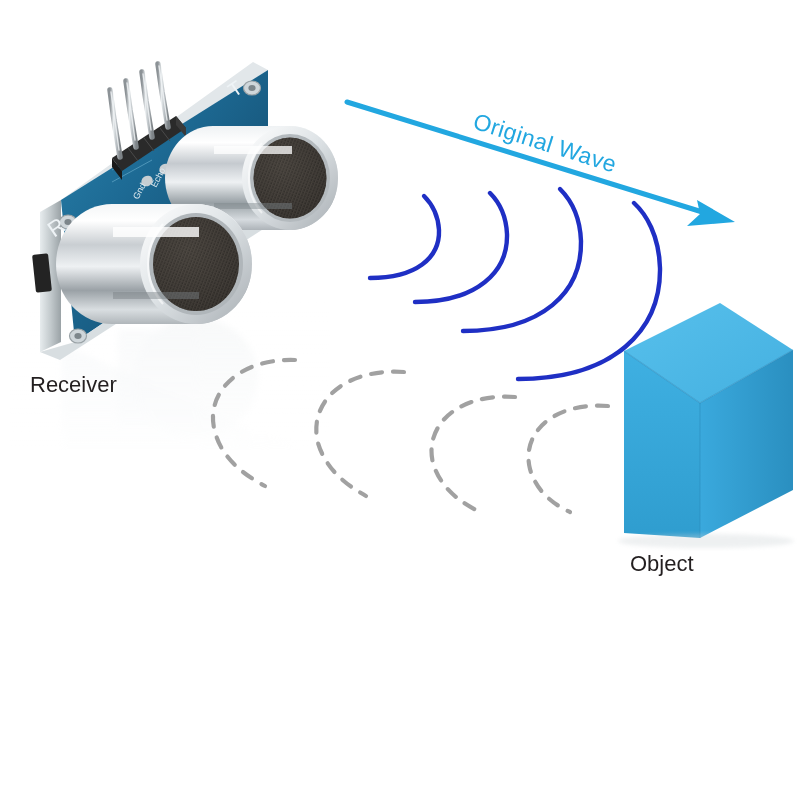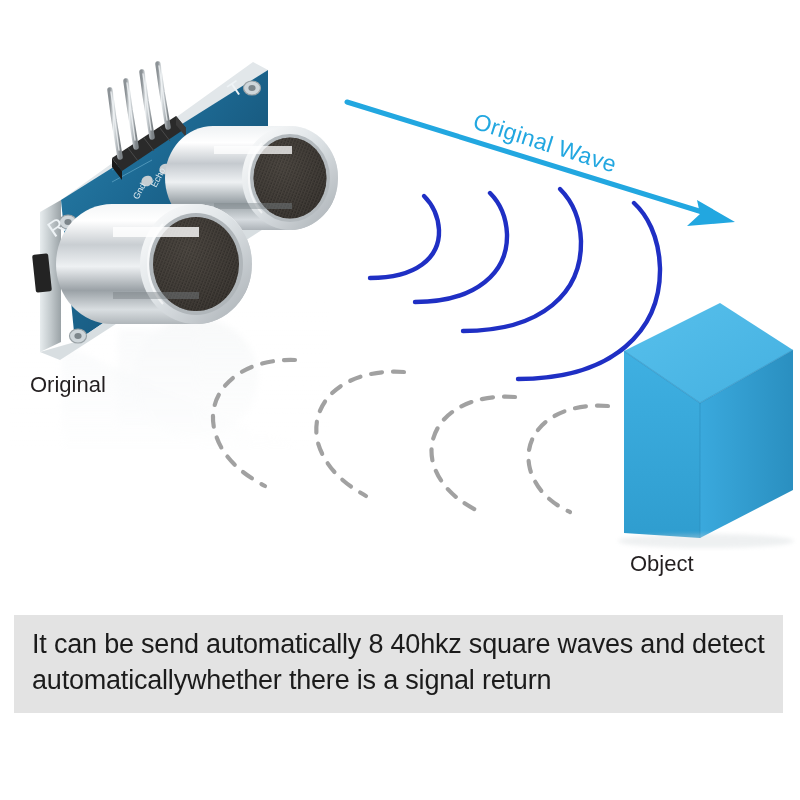--- a/index.html
+++ b/index.html
@@ -319,23 +319,20 @@
         <path d="M 163 224 A 54 58 0 0 0 163 304" fill="none" stroke="#ffffff" stroke-width="2.2" opacity="0.6"></path>
 
         <rect x="113" y="227" width="86" height="10" fill="#ffffff" opacity="0.8"></rect>
         <rect x="113" y="292" width="86" height="7" fill="#798185" opacity="0.45"></rect>
       </g>
 
     </g>
 
   </svg>
 
-  <div class="label-text" id="receiver-label">Original</div>
+  <div class="label-text" id="receiver-label">Receiver</div>
 
   <div class="label-text" id="object-label">Object</div>
 
   <div id="original-wave-label">Original Wave</div>
 
-  <div id="caption-bar">
-    <p id="caption-text">It can be send automatically 8 40hkz square waves and detect automaticallywhether there is a signal return</p>
-  </div>
 
 </div>
 
 </body></html>

